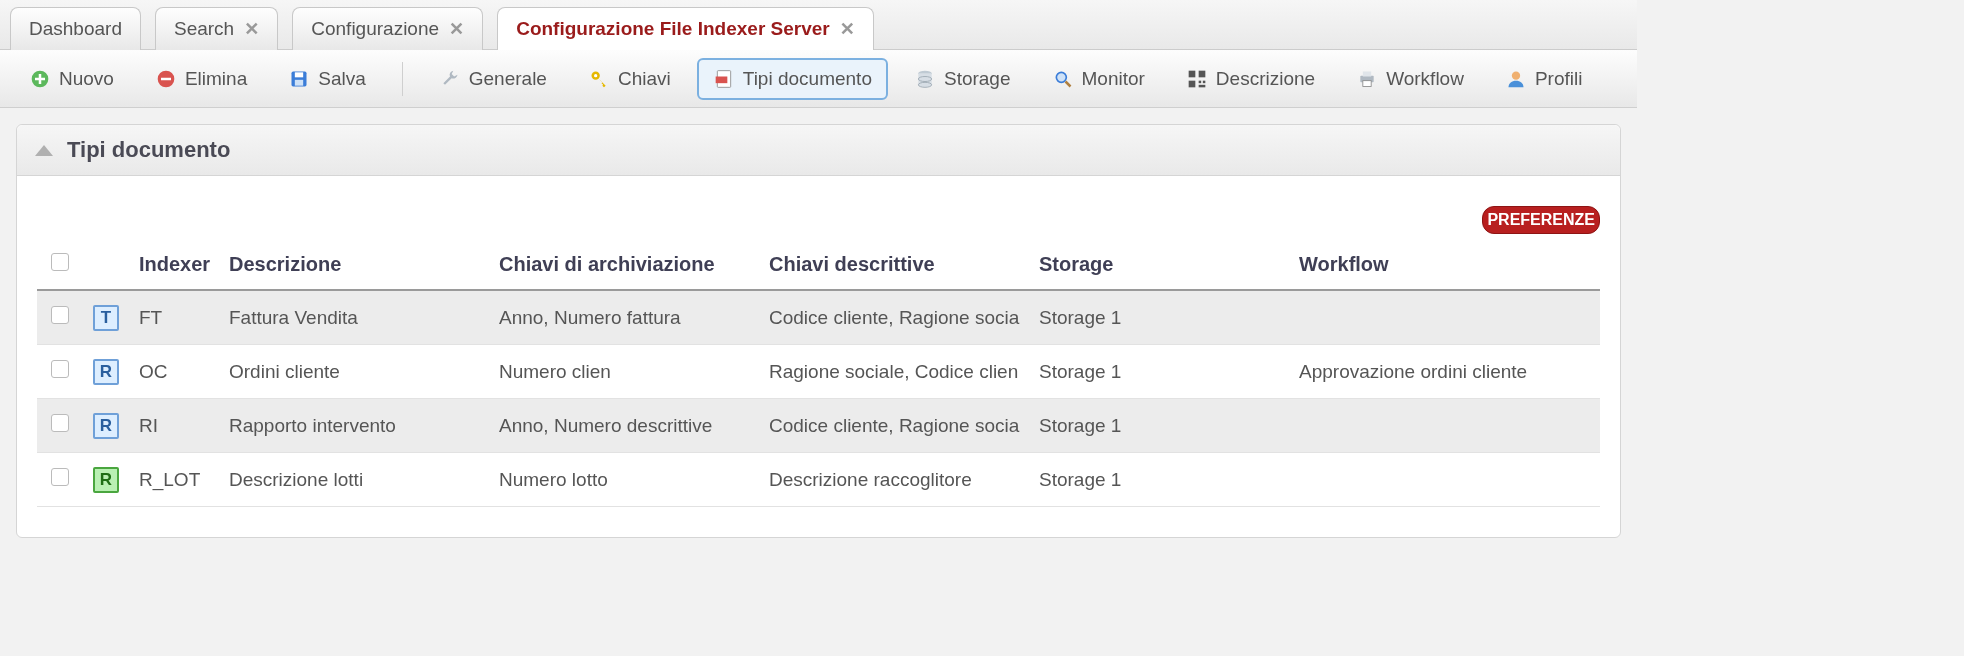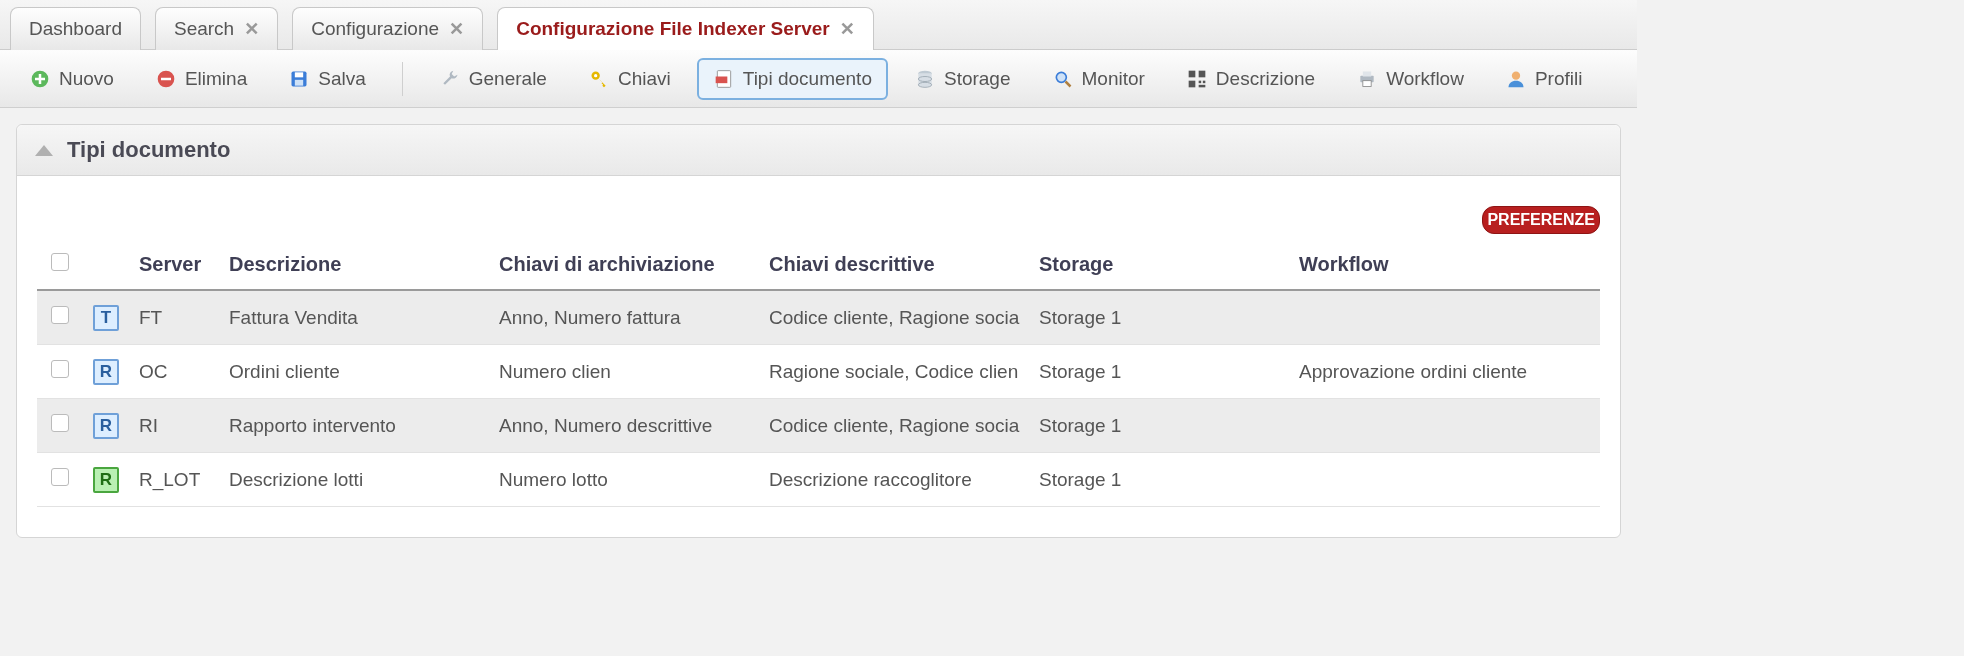--- a/index.html
+++ b/index.html
@@ -323,21 +323,21 @@
             <col class="col-descr">
             <col class="col-chiavi-arch">
             <col class="col-chiavi-desc">
             <col class="col-storage">
             <col class="col-workflow">
         </colgroup>
         <thead>
           <tr>
             <th><input type="checkbox" style=""></th>
             <th></th>
-            <th>Server</th>
+            <th>Indexer</th>
             <th>Descrizione</th>
             <th>Chiavi di archiviazione</th>
             <th>Chiavi descrittive</th>
             <th>Storage</th>
             <th>Workflow</th>
           </tr>
         </thead>
         <tbody id="rows">
             <tr>
     <td><input type="checkbox" style=""></td>

